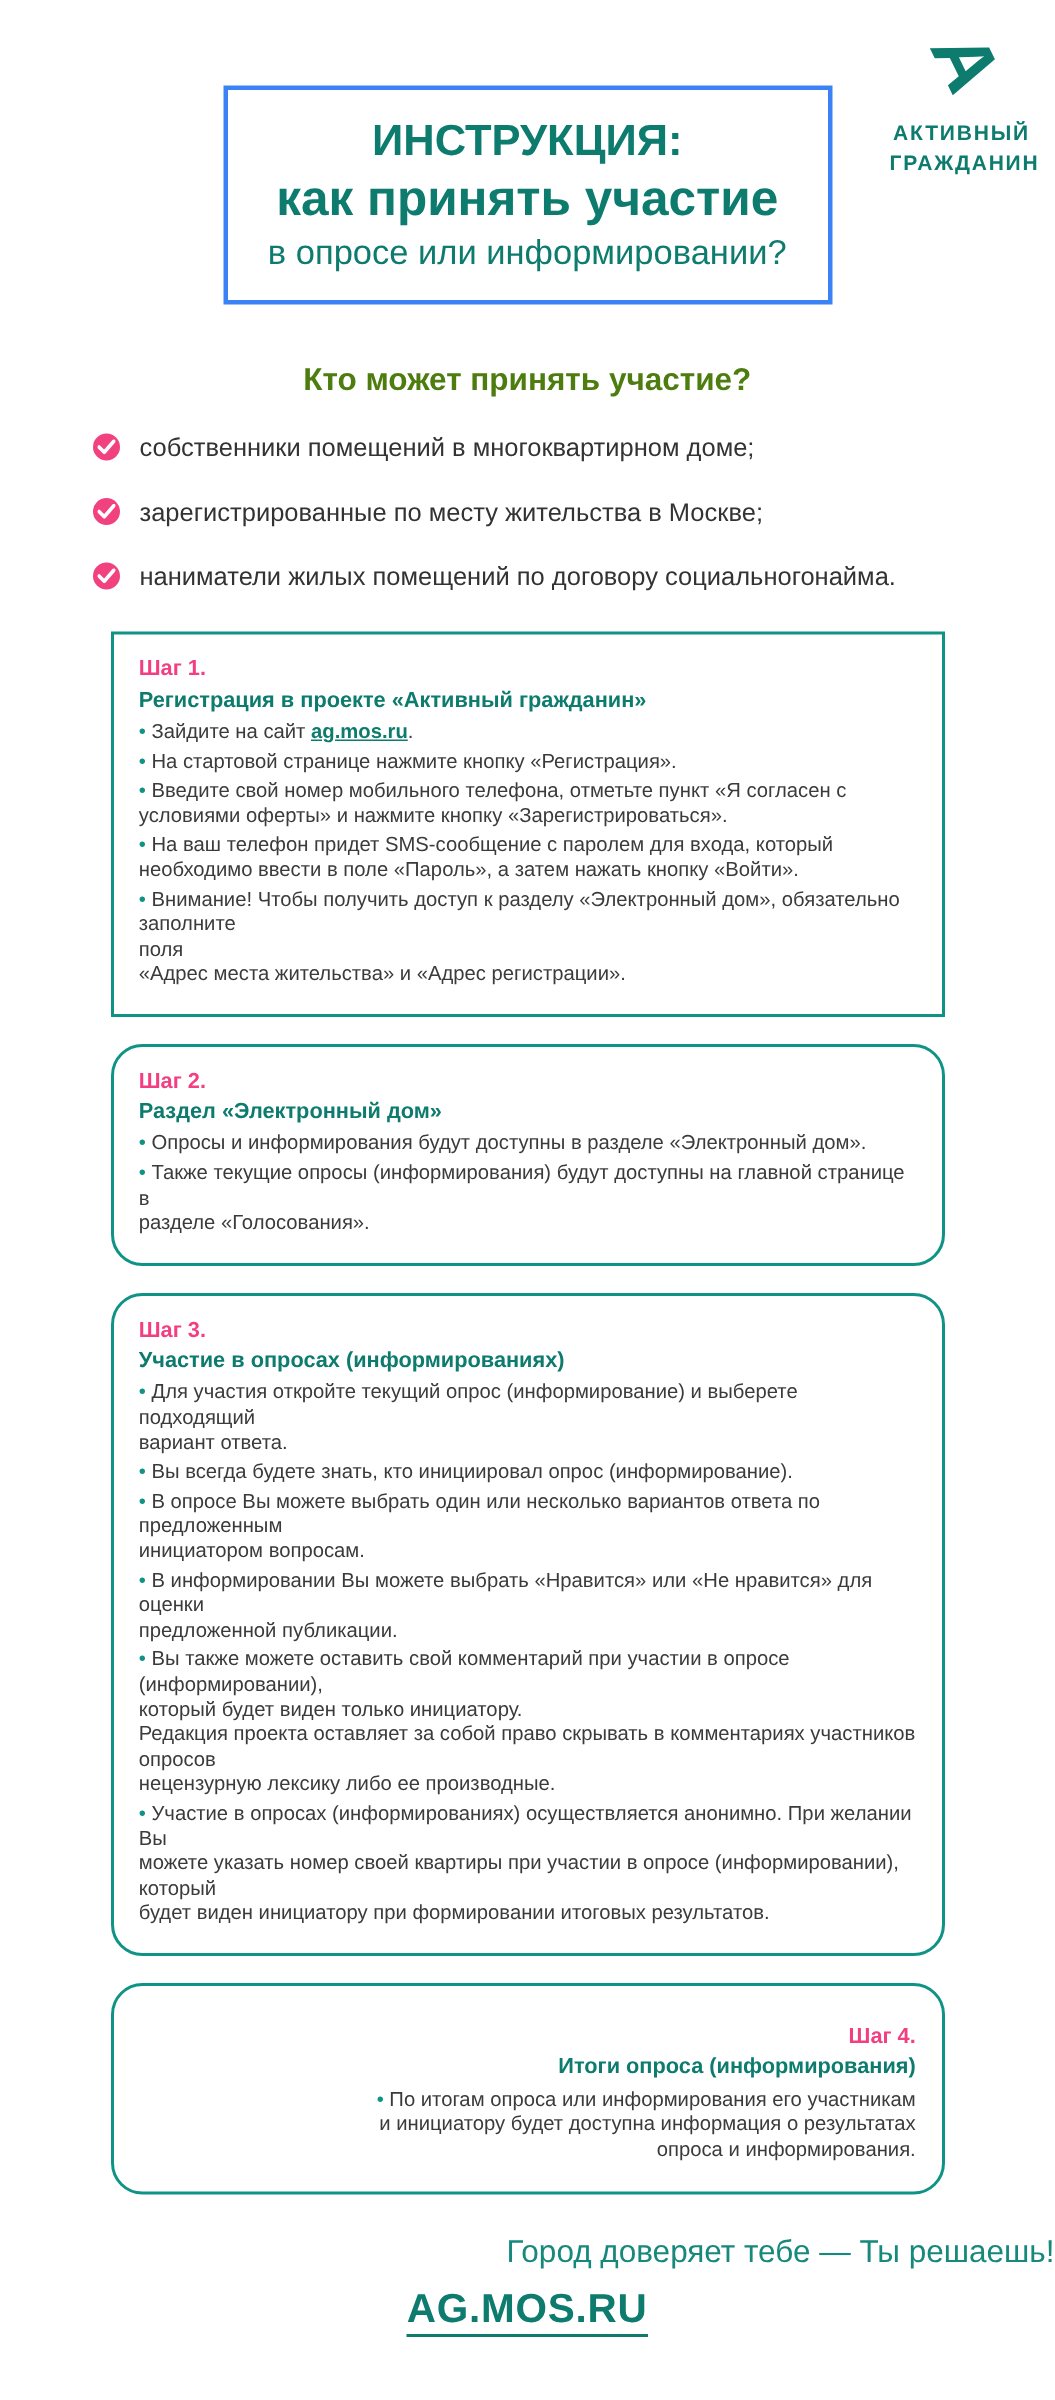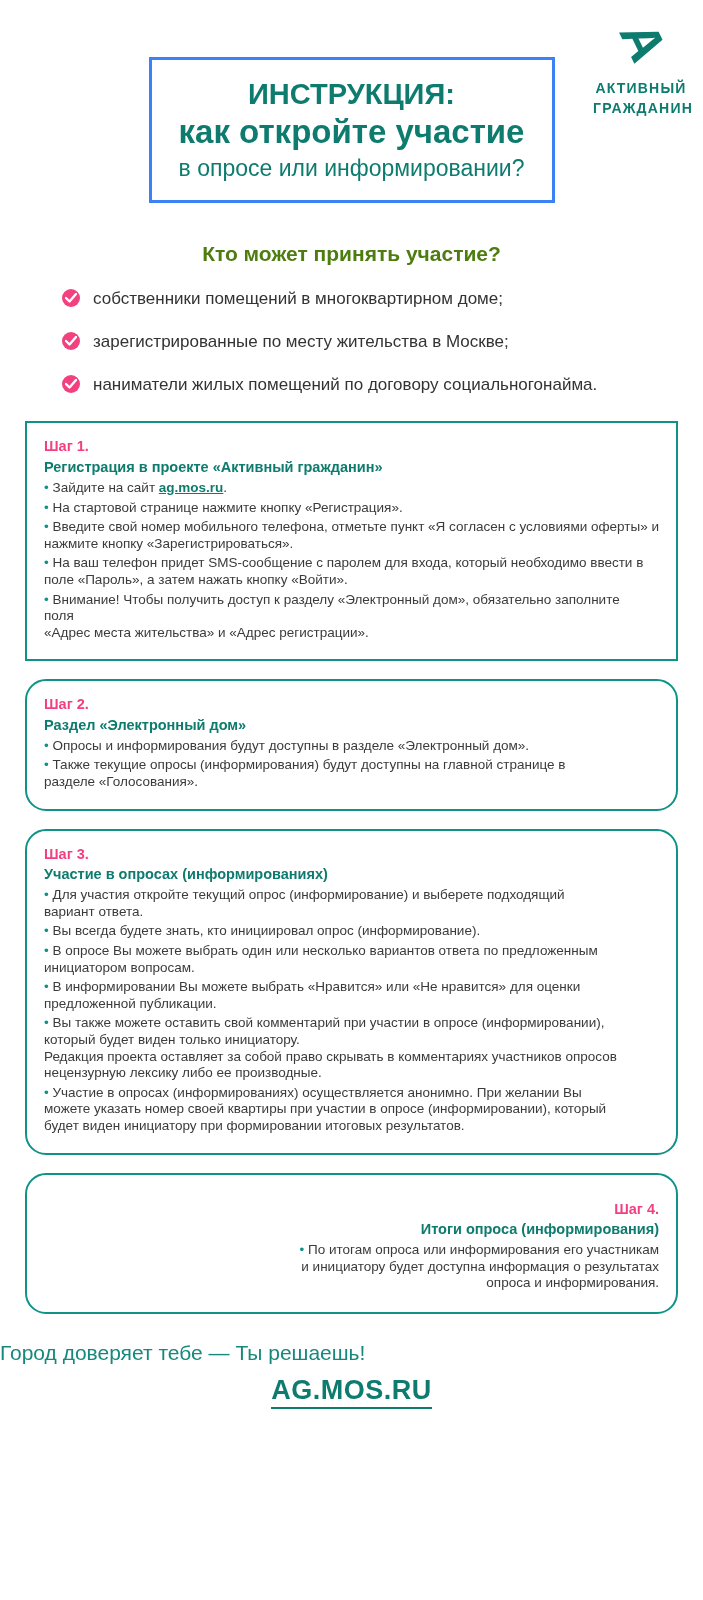--- a/index.html
+++ b/index.html
@@ -51,21 +51,21 @@
   .elig-row { display: flex; align-items: flex-start; gap: 13px; margin-top: 22px; }
   .check-icon {
     flex: 0 0 auto;
     width: 18px; height: 18px; border-radius: 50%;
     background: #f2417f; position: relative; top: 1px;
   }
   .check-icon svg { position: absolute; left: 3px; top: 4px; }
   .elig-text { font-size: 17px; line-height: 1.25; color: #333333; }
 
   
-  .steps { width: 653px; margin: 26px auto 0; }
+  .steps { width: 556px; margin: 26px auto 0; }
   .step-box {
     border: 2px solid #0f9386;
     padding: 13px 17px 18px;
     background: #ffffff;
   }
   .step-box + .step-box { margin-top: 18px; border-radius: 21px; }
   .step-box.indent { padding: 24px 17px 20px 27px; text-align: right; }
   .step-label { font-size: 14.5px; font-weight: bold; color: #f23f81; line-height: 1.4; }
   .step-title { font-size: 14.5px; font-weight: bold; color: #0d7b6e; line-height: 1.4; }
   .step-bullet {
@@ -74,21 +74,21 @@
     white-space: pre-line;
   }
   .step-bullet::before { content: "\2022\00a0"; color: #0f9386; }
   .inline-link {
     color: #0d7b6e; font-weight: bold; text-decoration: underline; cursor: pointer;
     white-space: normal;
   }
 
   
   .footer-slogan {
-    margin-top: 27px; text-align: left;
+    margin-top: 27px; text-align: right;
     font-size: 21px; color: #17897c; font-weight: normal;
   }
   .footer-site-wrap { text-align: center; margin-top: 10px; }
   .footer-site {
     display: inline-block;
     font-size: 27px; font-weight: bold; color: #0d7b6e;
     letter-spacing: 0.5px;
     border-bottom: 2px solid #0d7b6e;
     padding-bottom: 1px;
     cursor: pointer;
@@ -102,21 +102,21 @@
     <span class="logo-glyph">А</span>
   </div>
   <div class="logo-label">
     <div>АКТИВНЫЙ</div>
     <div>ГРАЖДАНИН</div>
   </div>
 </div>
 
 <div class="title-box">
   <div class="title-l1">ИНСТРУКЦИЯ:</div>
-  <div class="title-l2">как откройте участие</div>
+  <div class="title-l2">как принять участие</div>
   <div class="title-l3">в опросе или информировании?</div>
 </div>
 
 <div class="elig-heading">Кто может принять участие?</div>
 
 <div class="elig-list">
   <div class="elig-row">
     <span class="check-icon">
       <svg width="12" height="10" viewBox="0 0 12 10">
           <path d="M1 5 L4.5 8.5 L11 1" stroke="#ffffff" stroke-width="2.4" fill="none" stroke-linecap="round" stroke-linejoin="round"></path>

